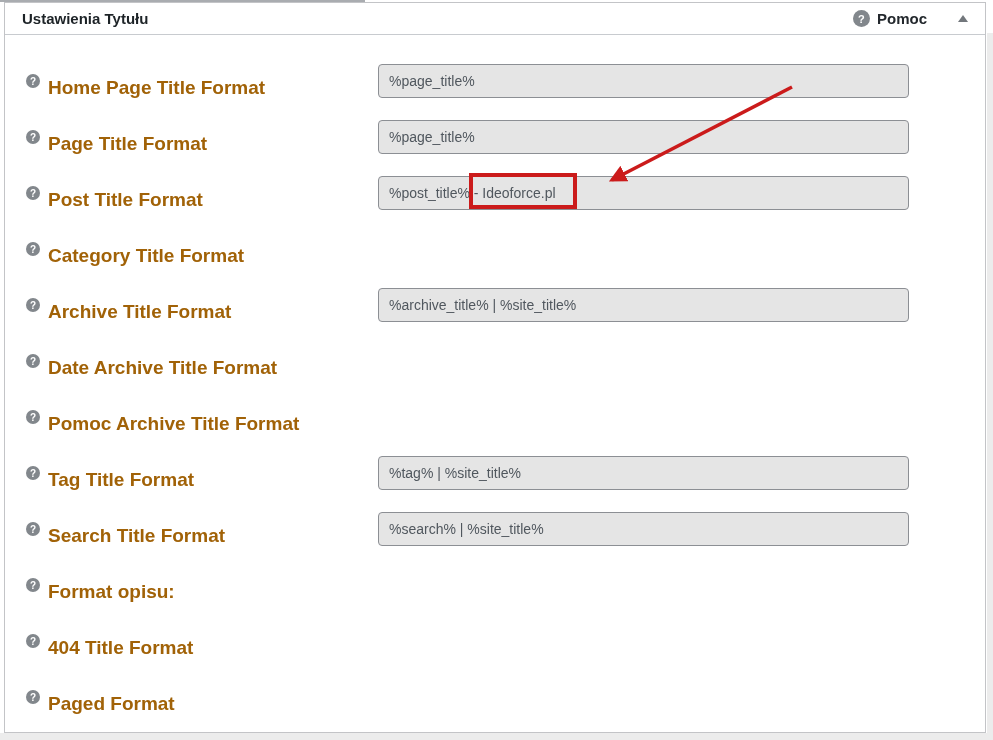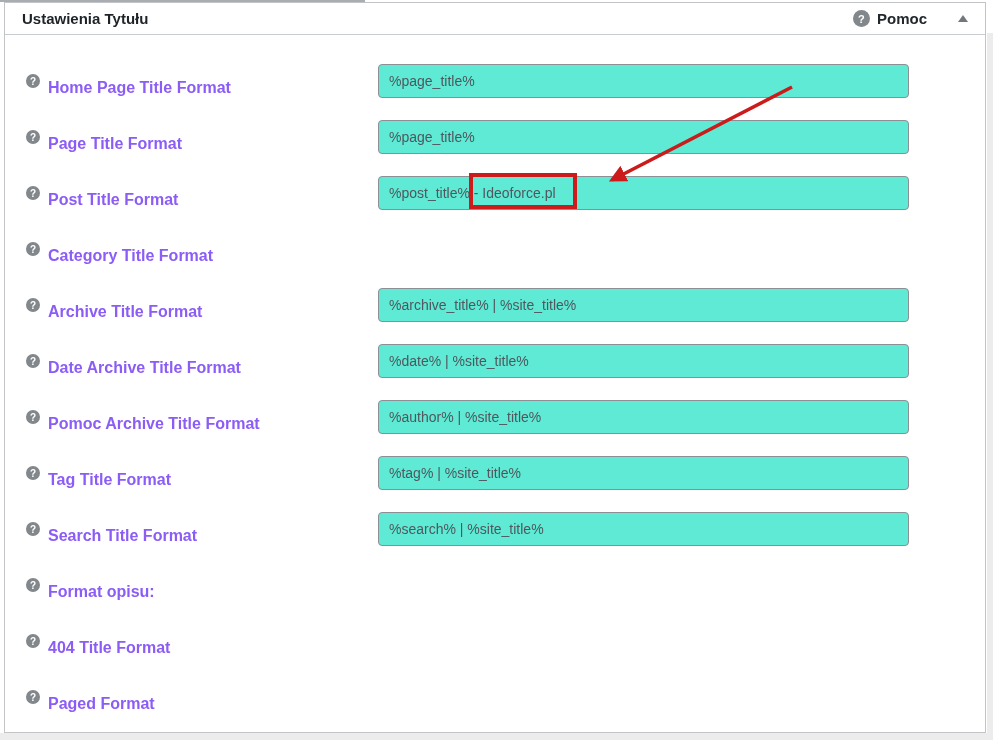--- a/index.html
+++ b/index.html
@@ -44,23 +44,23 @@
     border-bottom:7px solid #72777c;
   }
 
   
   .panel-body { padding-top:18px; }
   .setting-row { height:56px; display:flex; align-items:center; }
   .label-cell {
     flex:0 0 373px; display:flex; align-items:center; gap:8px;
     padding-left:21px;
   }
-  .setting-label { font-size:16px; font-weight:600; color:#8b5cf6;margin-top:14px; }
+  .setting-label { font-size:19px; font-weight:600; color:#a16207;margin-top:14px; }
   .field {
-    width:531px; height:34px; background:#5eead4;
+    width:531px; height:34px; background:#e5e5e5;
     border:1px solid #8c8f94; border-radius:4px;
     padding:0 10px; font-family:"Liberation Sans", sans-serif;
     font-size:14px; color:#50575e; outline:none;
   }
 
   
   .ann-box {
     position:absolute; border:4px solid #cb1b1b; background:transparent;
     pointer-events:none;
   }
@@ -132,30 +132,28 @@
       </div>
       <input class="field" value="%archive_title% | %site_title%" style="">
     </div>
     <div class="setting-row">
       <div class="label-cell">
         <span class="qcircle row">
             <span>?</span>
           </span>
         <span class="setting-label">Date Archive Title Format</span>
       </div>
-      <input class="field" value="%date% | %site_title%" style="">
     </div>
     <div class="setting-row">
       <div class="label-cell">
         <span class="qcircle row">
             <span>?</span>
           </span>
         <span class="setting-label">Pomoc Archive Title Format</span>
       </div>
-      <input class="field" value="%author% | %site_title%" style="">
     </div>
     <div class="setting-row">
       <div class="label-cell">
         <span class="qcircle row">
             <span>?</span>
           </span>
         <span class="setting-label">Tag Title Format</span>
       </div>
       <input class="field" value="%tag% | %site_title%" style="">
     </div>

